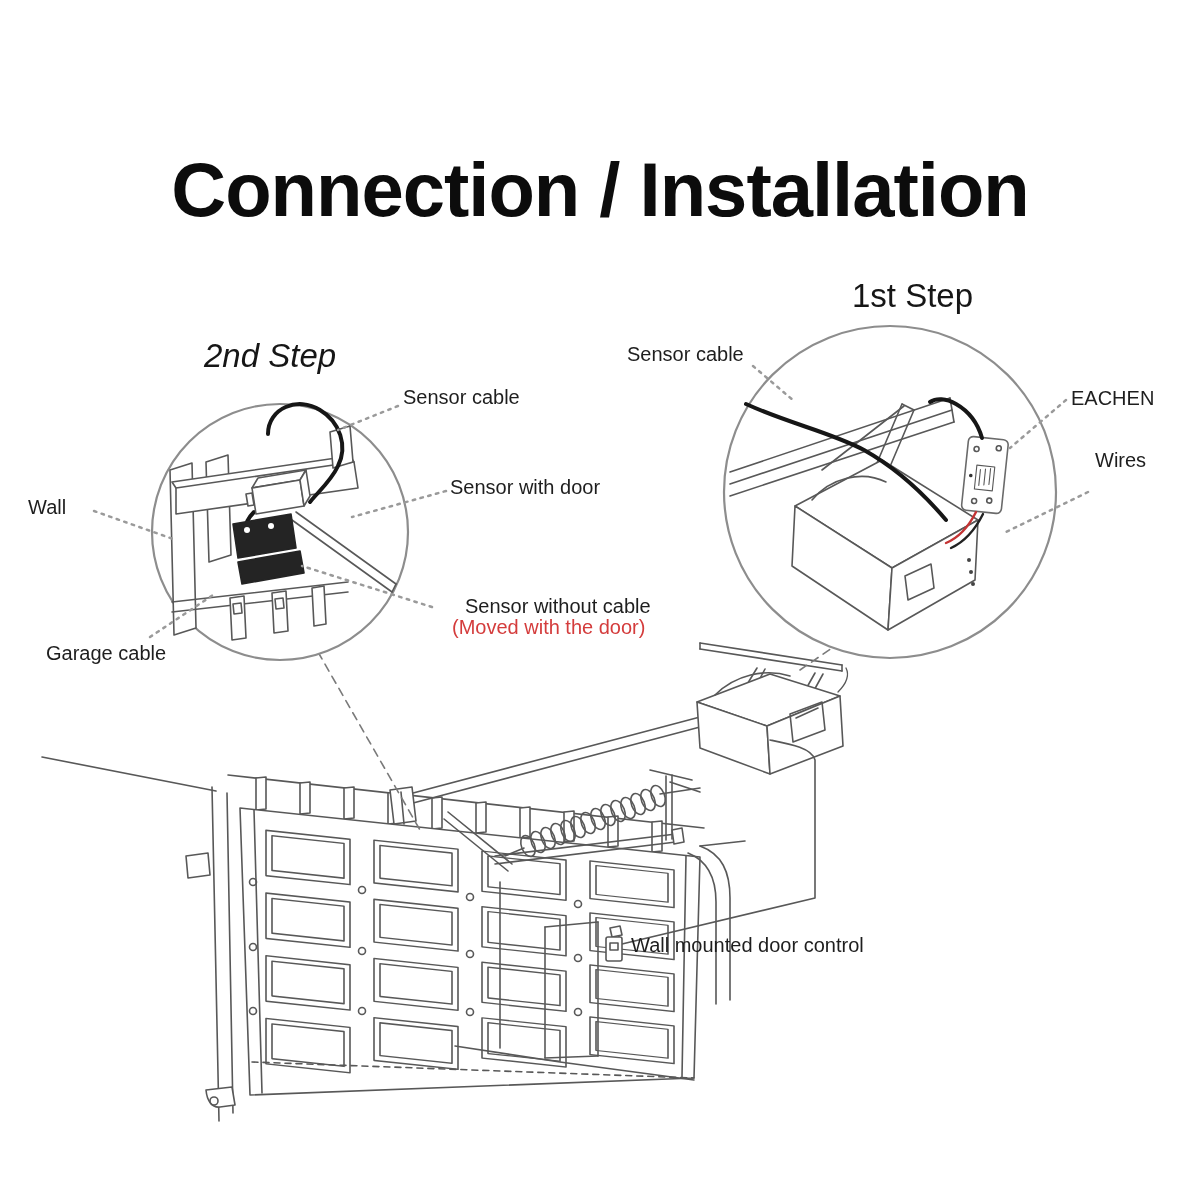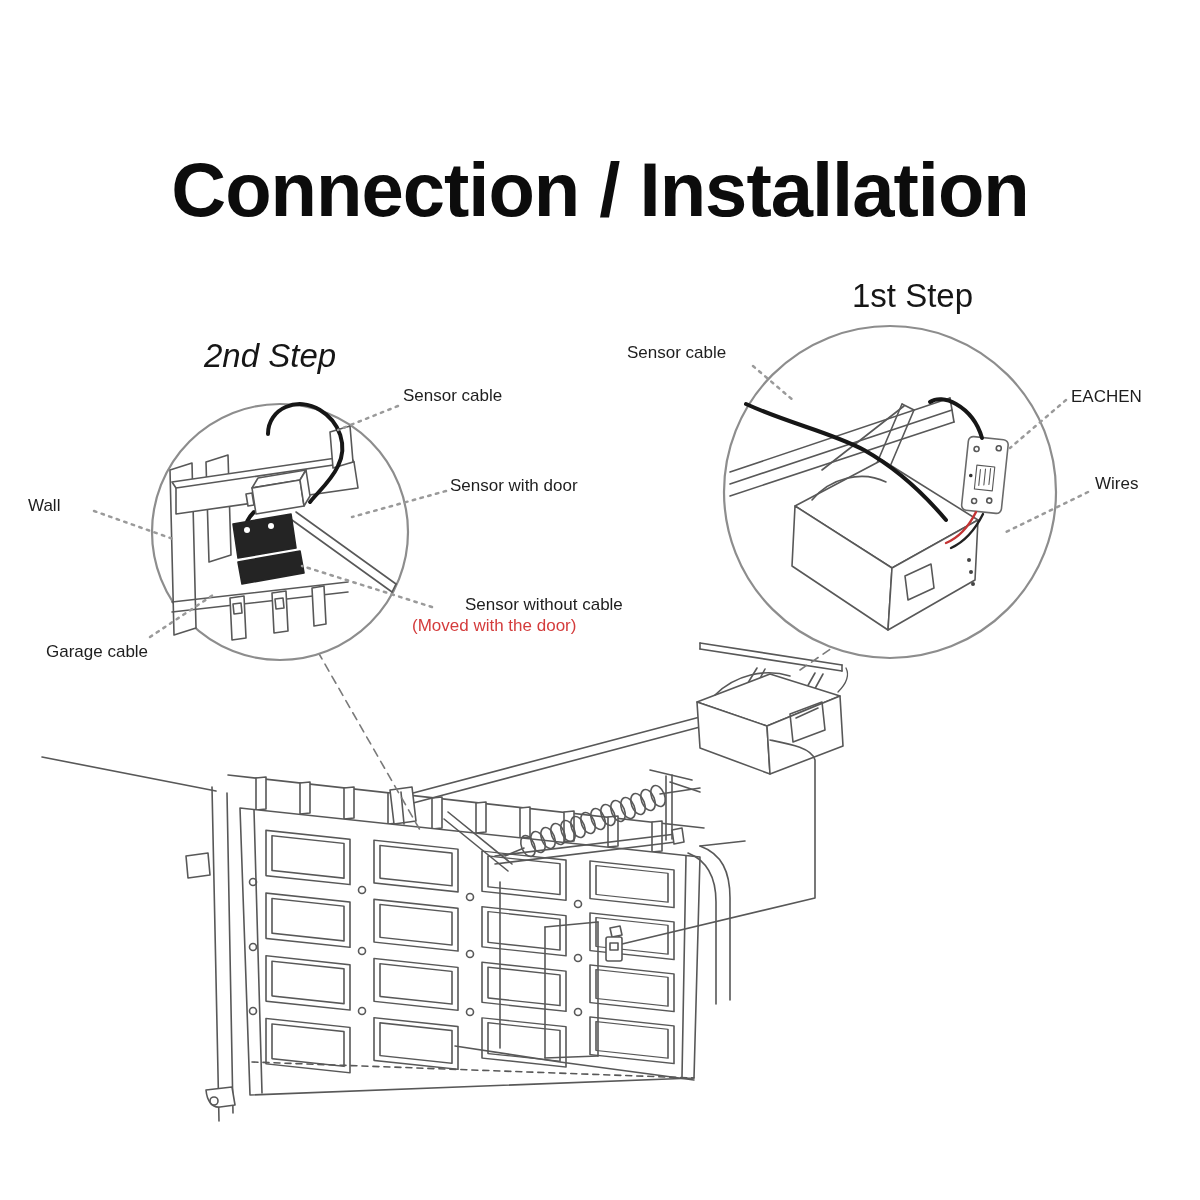--- a/index.html
+++ b/index.html
@@ -1,19 +1,19 @@
 <!DOCTYPE html>
 <html><head>
 <meta charset="utf-8">
 <style>
   html,body{margin:0;padding:0;background:#ffffff;}
   .stage{position:relative;width:1200px;height:1200px;background:#ffffff;overflow:hidden;
          font-family:"Liberation Sans", sans-serif;color:#1e1e1e;}
   .stage svg{position:absolute;left:0;top:0;}
-  .lbl{position:absolute;font-size:17px;line-height:1.05;color:#1e1e1e;white-space:nowrap;}
+  .lbl{position:absolute;font-size:20px;line-height:1.05;color:#1e1e1e;white-space:nowrap;}
   .step-title{position:absolute;font-size:33px;color:#161616;white-space:nowrap;}
   .page-title{position:absolute;left:15px;top:98px;width:1170px;text-align:center;
               font-size:76px;font-weight:700;letter-spacing:-1px;color:#0c0c0c;margin-top:48px;}
   .red-note{color:#d43c3c;}
 </style>
 </head>
 <body>
 
 <div class="stage">
 
@@ -285,22 +285,23 @@
 </svg>
 
 <div class="page-title">Connection / Installation</div>
 
 <div class="step-title" style="left:204px;top:337px;font-style:italic;">2nd Step</div>
 <div class="step-title" style="left:852px;top:277px;">1st Step</div>
 
 <div class="lbl" style="left:403px;top:387px;">Sensor cable</div>
 <div class="lbl" style="left:450px;top:477px;">Sensor with door</div>
 <div class="lbl" style="left:465px;top:596px;">Sensor without cable</div>
-<div class="lbl red-note" style="left:412px;top:617px;">(Moved with the door)</div>
+<div class="lbl red-note" style="left:452px;top:617px;">(Moved with the door)</div>
 <div class="lbl" style="left:28px;top:497px;">Wall</div>
 <div class="lbl" style="left:46px;top:643px;">Garage cable</div>
 
 <div class="lbl" style="left:627px;top:344px;">Sensor cable</div>
 <div class="lbl" style="left:1071px;top:388px;">EACHEN</div>
-<div class="lbl" style="left:1095px;top:475px;text-align:right;">Wires</div>
-
+<div class="lbl" style="left:1095px;top:450px;text-align:right;">Wires</div>
+
+<div class="lbl" style="left:631px;top:935px;">Wall mounted door control</div>
 
 </div>
 
 </body></html>

